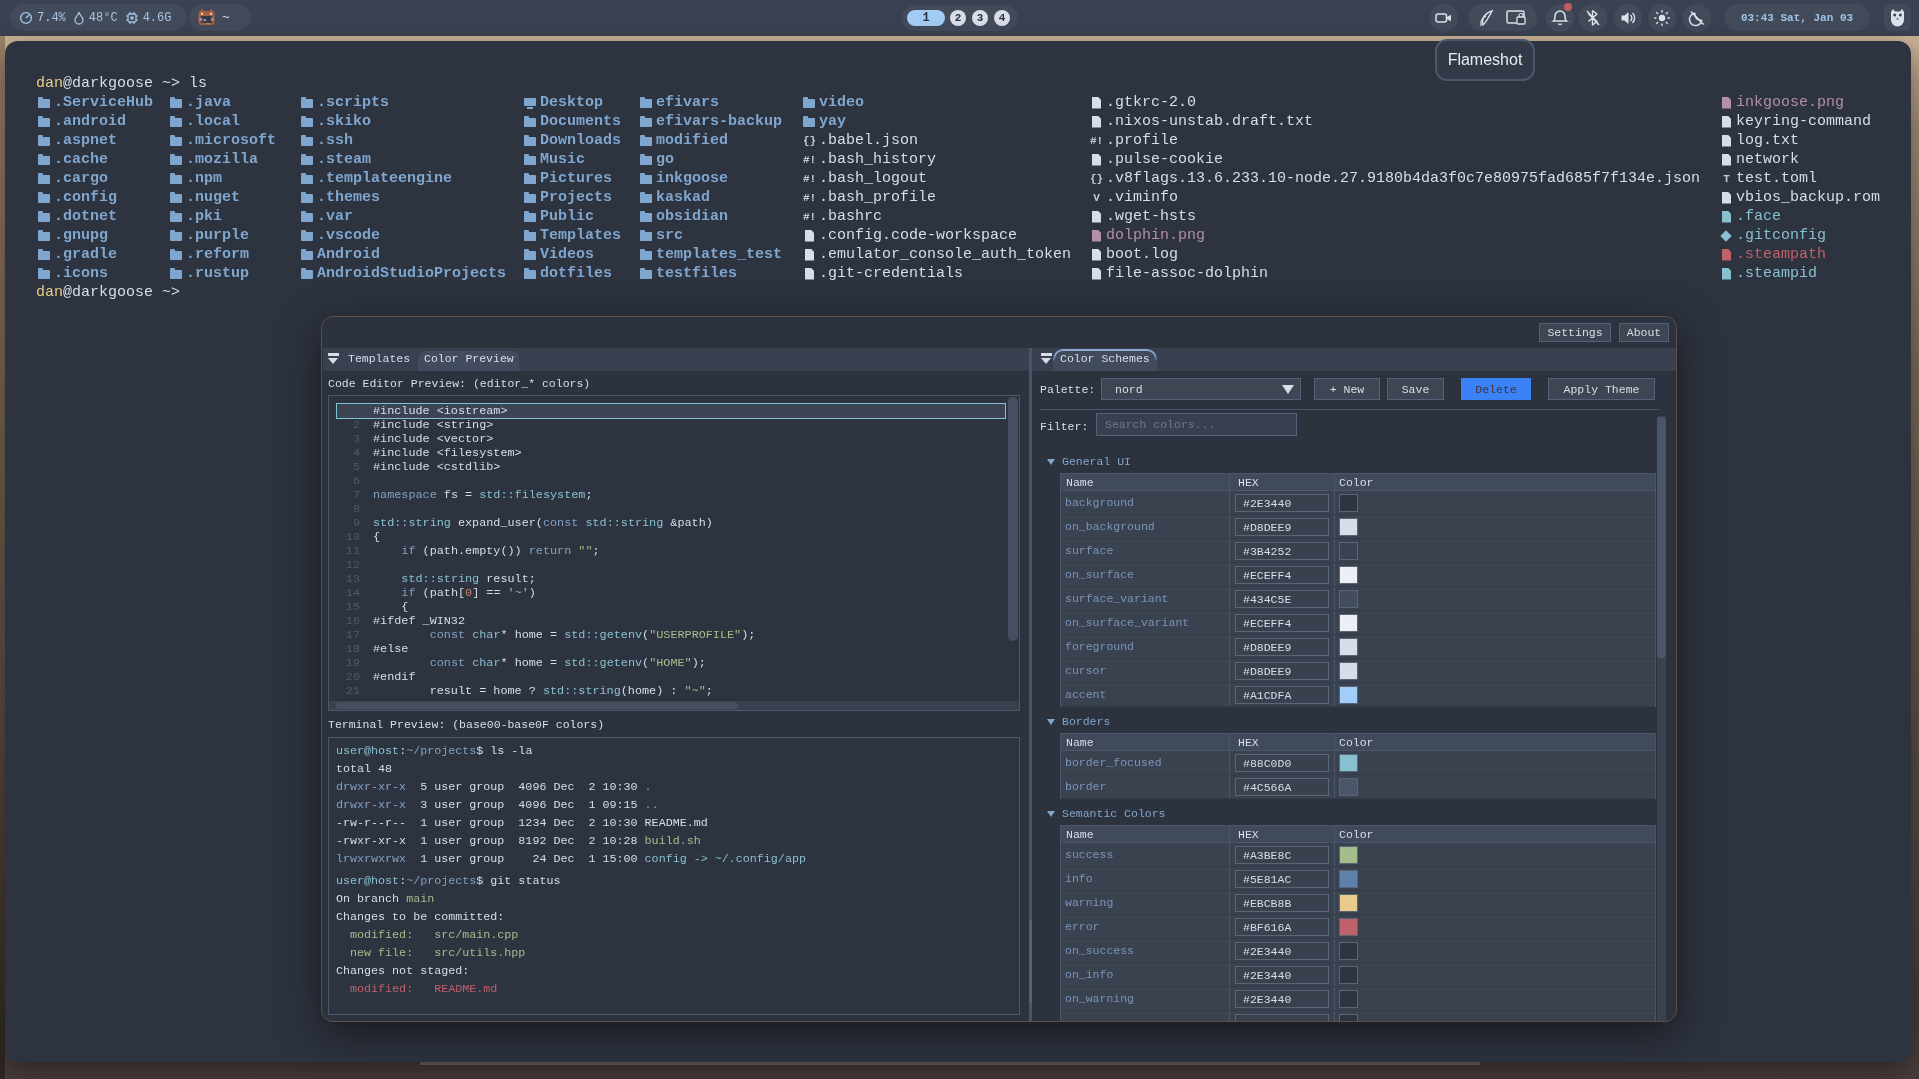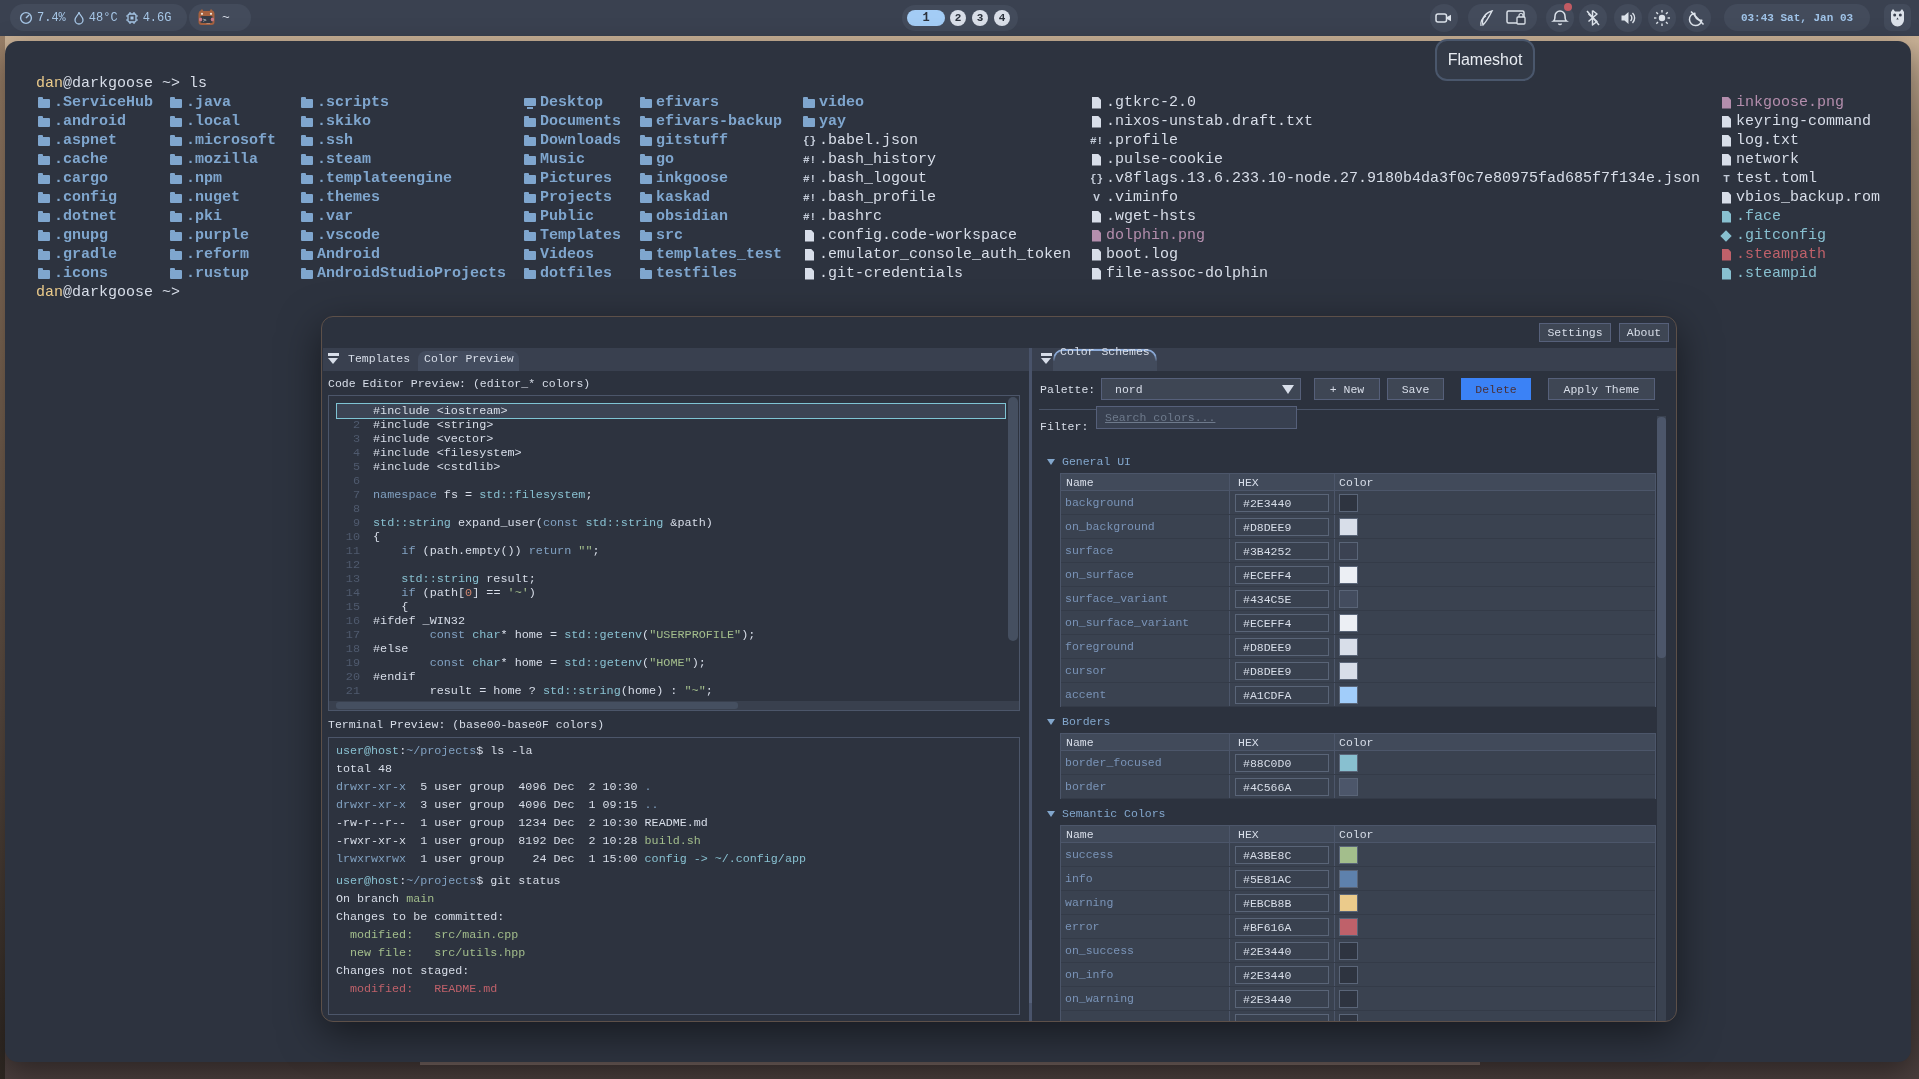--- a/index.html
+++ b/index.html
@@ -228,21 +228,21 @@
 <div class="row"><i class="ic fd"></i><span class="d">Pictures</span></div>
 <div class="row"><i class="ic fd"></i><span class="d">Projects</span></div>
 <div class="row"><i class="ic fd"></i><span class="d">Public</span></div>
 <div class="row"><i class="ic fd"></i><span class="d">Templates</span></div>
 <div class="row"><i class="ic fd"></i><span class="d">Videos</span></div>
 <div class="row"><i class="ic fd"></i><span class="d">dotfiles</span></div>
 </div>
 <div class="col" style="left:635px;top:52px;">
 <div class="row"><i class="ic fd"></i><span class="d">efivars</span></div>
 <div class="row"><i class="ic fd"></i><span class="d">efivars-backup</span></div>
-<div class="row"><i class="ic fd"></i><span class="d">gitstuff</span></div>
+<div class="row"><i class="ic fd"></i><span class="d">modified</span></div>
 <div class="row"><i class="ic fd"></i><span class="d">go</span></div>
 <div class="row"><i class="ic fd"></i><span class="d">inkgoose</span></div>
 <div class="row"><i class="ic fd"></i><span class="d">kaskad</span></div>
 <div class="row"><i class="ic fd"></i><span class="d">obsidian</span></div>
 <div class="row"><i class="ic fd"></i><span class="d">src</span></div>
 <div class="row"><i class="ic fd"></i><span class="d">templates_test</span></div>
 <div class="row"><i class="ic fd"></i><span class="d">testfiles</span></div>
 </div>
 <div class="col" style="left:798px;top:52px;">
 <div class="row"><i class="ic fd"></i><span class="d">video</span></div>
@@ -287,21 +287,21 @@
 <div class="btn" style="left:1297px;top:6px;width:50px;height:19px;">About</div>
 <div class="hdr" style="left:1px;top:31px;width:706px;"></div>
 <div class="chev" style="left:6px;top:36px;"></div>
 <div class="abs mtx" style="left:26px;top:35px;">Templates</div>
 <div class="abs" style="left:96px;top:34px;width:101px;height:20px;background:#434C5E;border-radius:8px 8px 0 0;"></div>
 <div class="abs mtx" style="left:102px;top:35px;">Color Preview</div>
 <div class="hdr" style="left:710px;top:31px;width:645px;"></div>
 <div class="chev" style="left:719px;top:36px;"></div>
 <div class="abs" style="left:731px;top:32px;width:104px;height:22px;background:#424B5C;border-radius:9px 9px 0 0;"></div>
 <div class="abs" style="left:731px;top:32px;width:104px;height:20px;border:2px solid #8CABD9;border-bottom:none;border-radius:10px 10px 0 0;box-sizing:border-box;-webkit-mask-image:linear-gradient(180deg,#000 30%,rgba(0,0,0,0) 62%);mask-image:linear-gradient(180deg,#000 30%,rgba(0,0,0,0) 62%);"></div>
-<div class="abs mtx" style="left:738px;top:28px;text-align:center;">Color Schemes</div>
+<div class="abs mtx" style="left:738px;top:35px;text-align:center;">Color Schemes</div>
 <div class="abs mtx" style="left:6px;top:60px;">Code Editor Preview: (editor_* colors)</div>
 <div class="abs" style="left:6px;top:78px;width:692px;height:316px;border:1px solid #4C566A;box-sizing:border-box;background:#2D333F;"></div>
 <div class="abs" style="left:14px;top:86px;width:670px;height:16px;background:#3C4454;border:1.5px solid #7FC4D4;box-sizing:border-box;"></div>
 <pre class="abs ln" style="left:14px;top:87px;width:24px;text-align:right;font-size:11.8px;line-height:14px;">&nbsp;
 2
 3
 4
 5
 6
 7
@@ -363,21 +363,21 @@
 <div class="abs" style="left:707px;top:603px;width:3px;height:83px;background:#56617A;"></div>
 <div class="abs mtx" style="left:718px;top:66px;">Palette:</div>
 <div class="btn" style="left:779px;top:61px;width:200px;height:22px;justify-content:flex-start;padding-left:13px;">nord</div>
 <div class="abs" style="left:960px;top:68px;width:0;height:0;border-left:6px solid transparent;border-right:6px solid transparent;border-top:9px solid #D8DEE9;"></div>
 <div class="btn" style="left:992px;top:61px;width:66px;height:22px;">+ New</div>
 <div class="btn" style="left:1065px;top:61px;width:57px;height:22px;">Save</div>
 <div class="btn" style="left:1139px;top:61px;width:70px;height:22px;background:#3b82f6;border:none;color:#4a3038;">Delete</div>
 <div class="btn" style="left:1226px;top:61px;width:107px;height:22px;">Apply Theme</div>
 <div class="abs" style="left:717px;top:92px;width:620px;height:1px;background:#4A5468;"></div>
 <div class="abs mtx" style="left:718px;top:103px;">Filter:</div>
-<div class="abs" style="left:774px;top:89px;width:201px;height:23px;background:#384050;border:1px solid #56607A;box-sizing:border-box;color:#6E7A8C;font-size:11.5px;display:flex;align-items:center;padding-left:8px;text-decoration:underline;">Search colors...</div>
+<div class="abs" style="left:774px;top:96px;width:201px;height:23px;background:#384050;border:1px solid #56607A;box-sizing:border-box;color:#6E7A8C;font-size:11.5px;display:flex;align-items:center;padding-left:8px;">Search colors...</div>
 <div class="tri" style="left:725px;top:142px;"></div>
 <div class="sect" style="left:740px;top:138px;">General UI</div>
 <div class="tbl" style="left:738px;top:156px;width:596px;height:234px;"></div>
 <div class="thead" style="left:739px;top:157px;width:594px;height:17px;"></div>
 <div class="abs mtx" style="left:744px;top:159px;">Name</div>
 <div class="abs mtx" style="left:916px;top:159px;">HEX</div>
 <div class="abs mtx" style="left:1017px;top:159px;">Color</div>
 <div class="cline" style="left:907px;top:157px;height:232px;"></div>
 <div class="cline" style="left:1012px;top:157px;height:232px;"></div>
 <div class="rname" style="left:743px;top:179px;">background</div>

